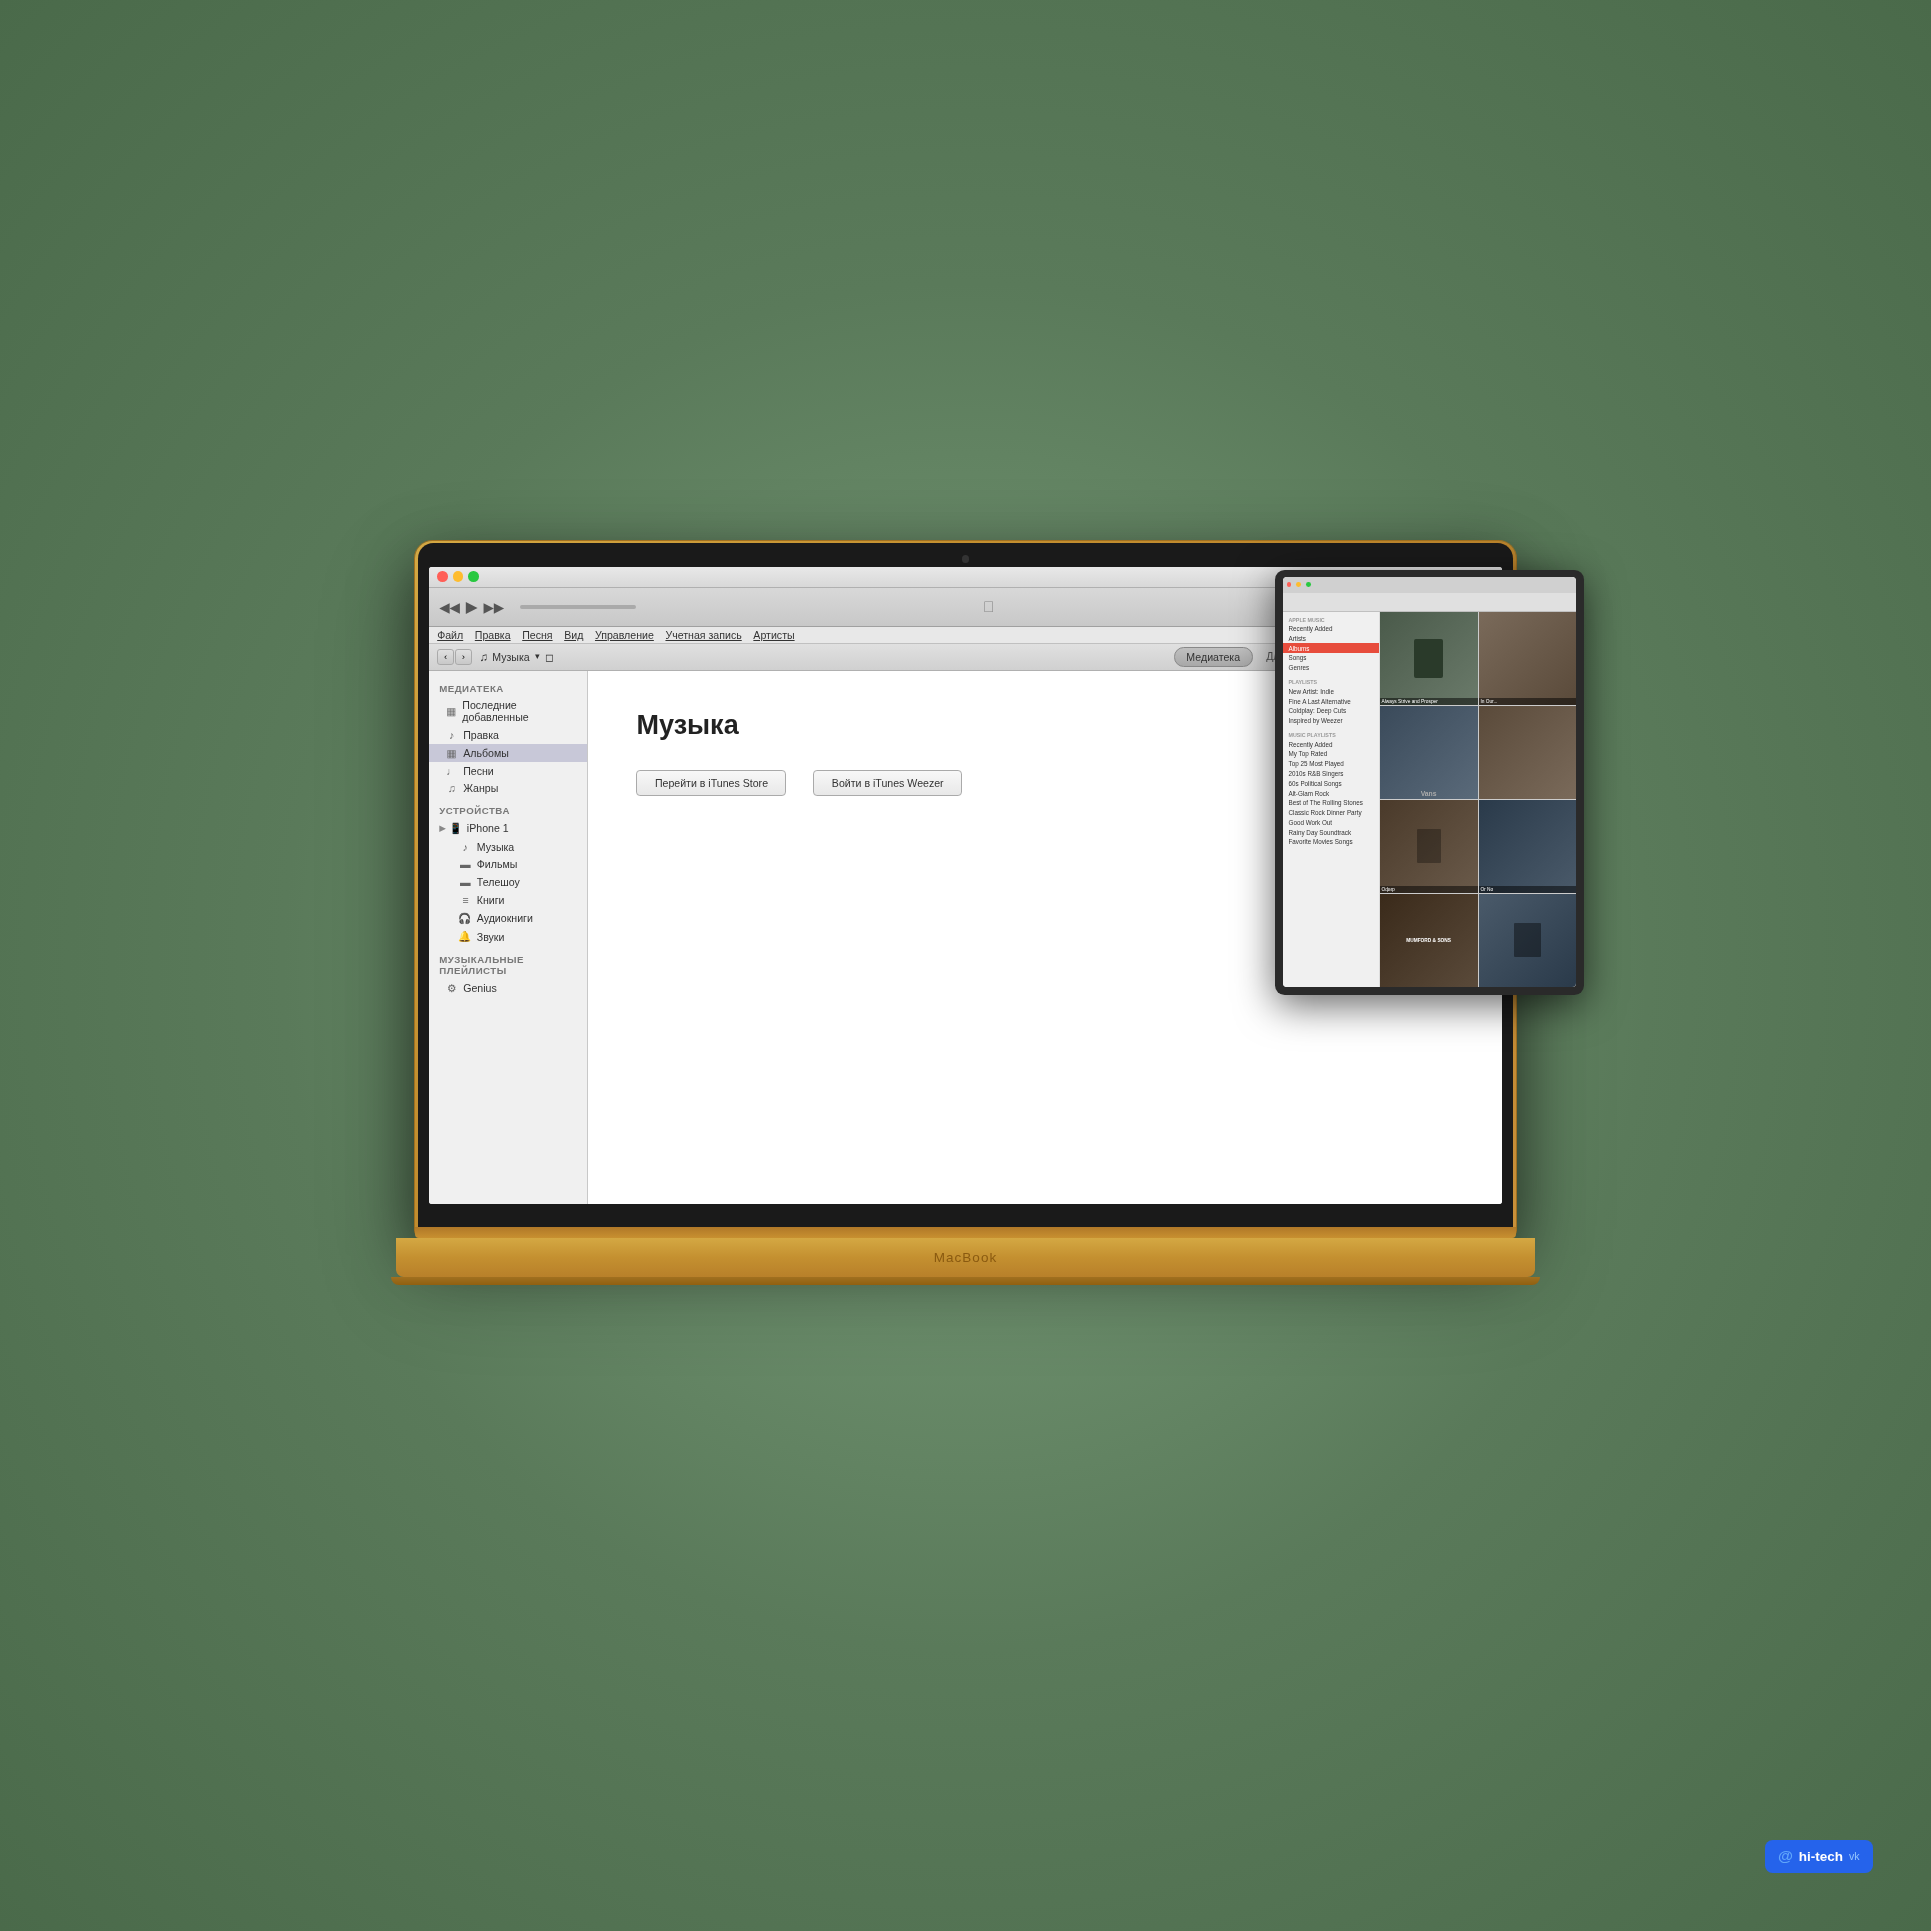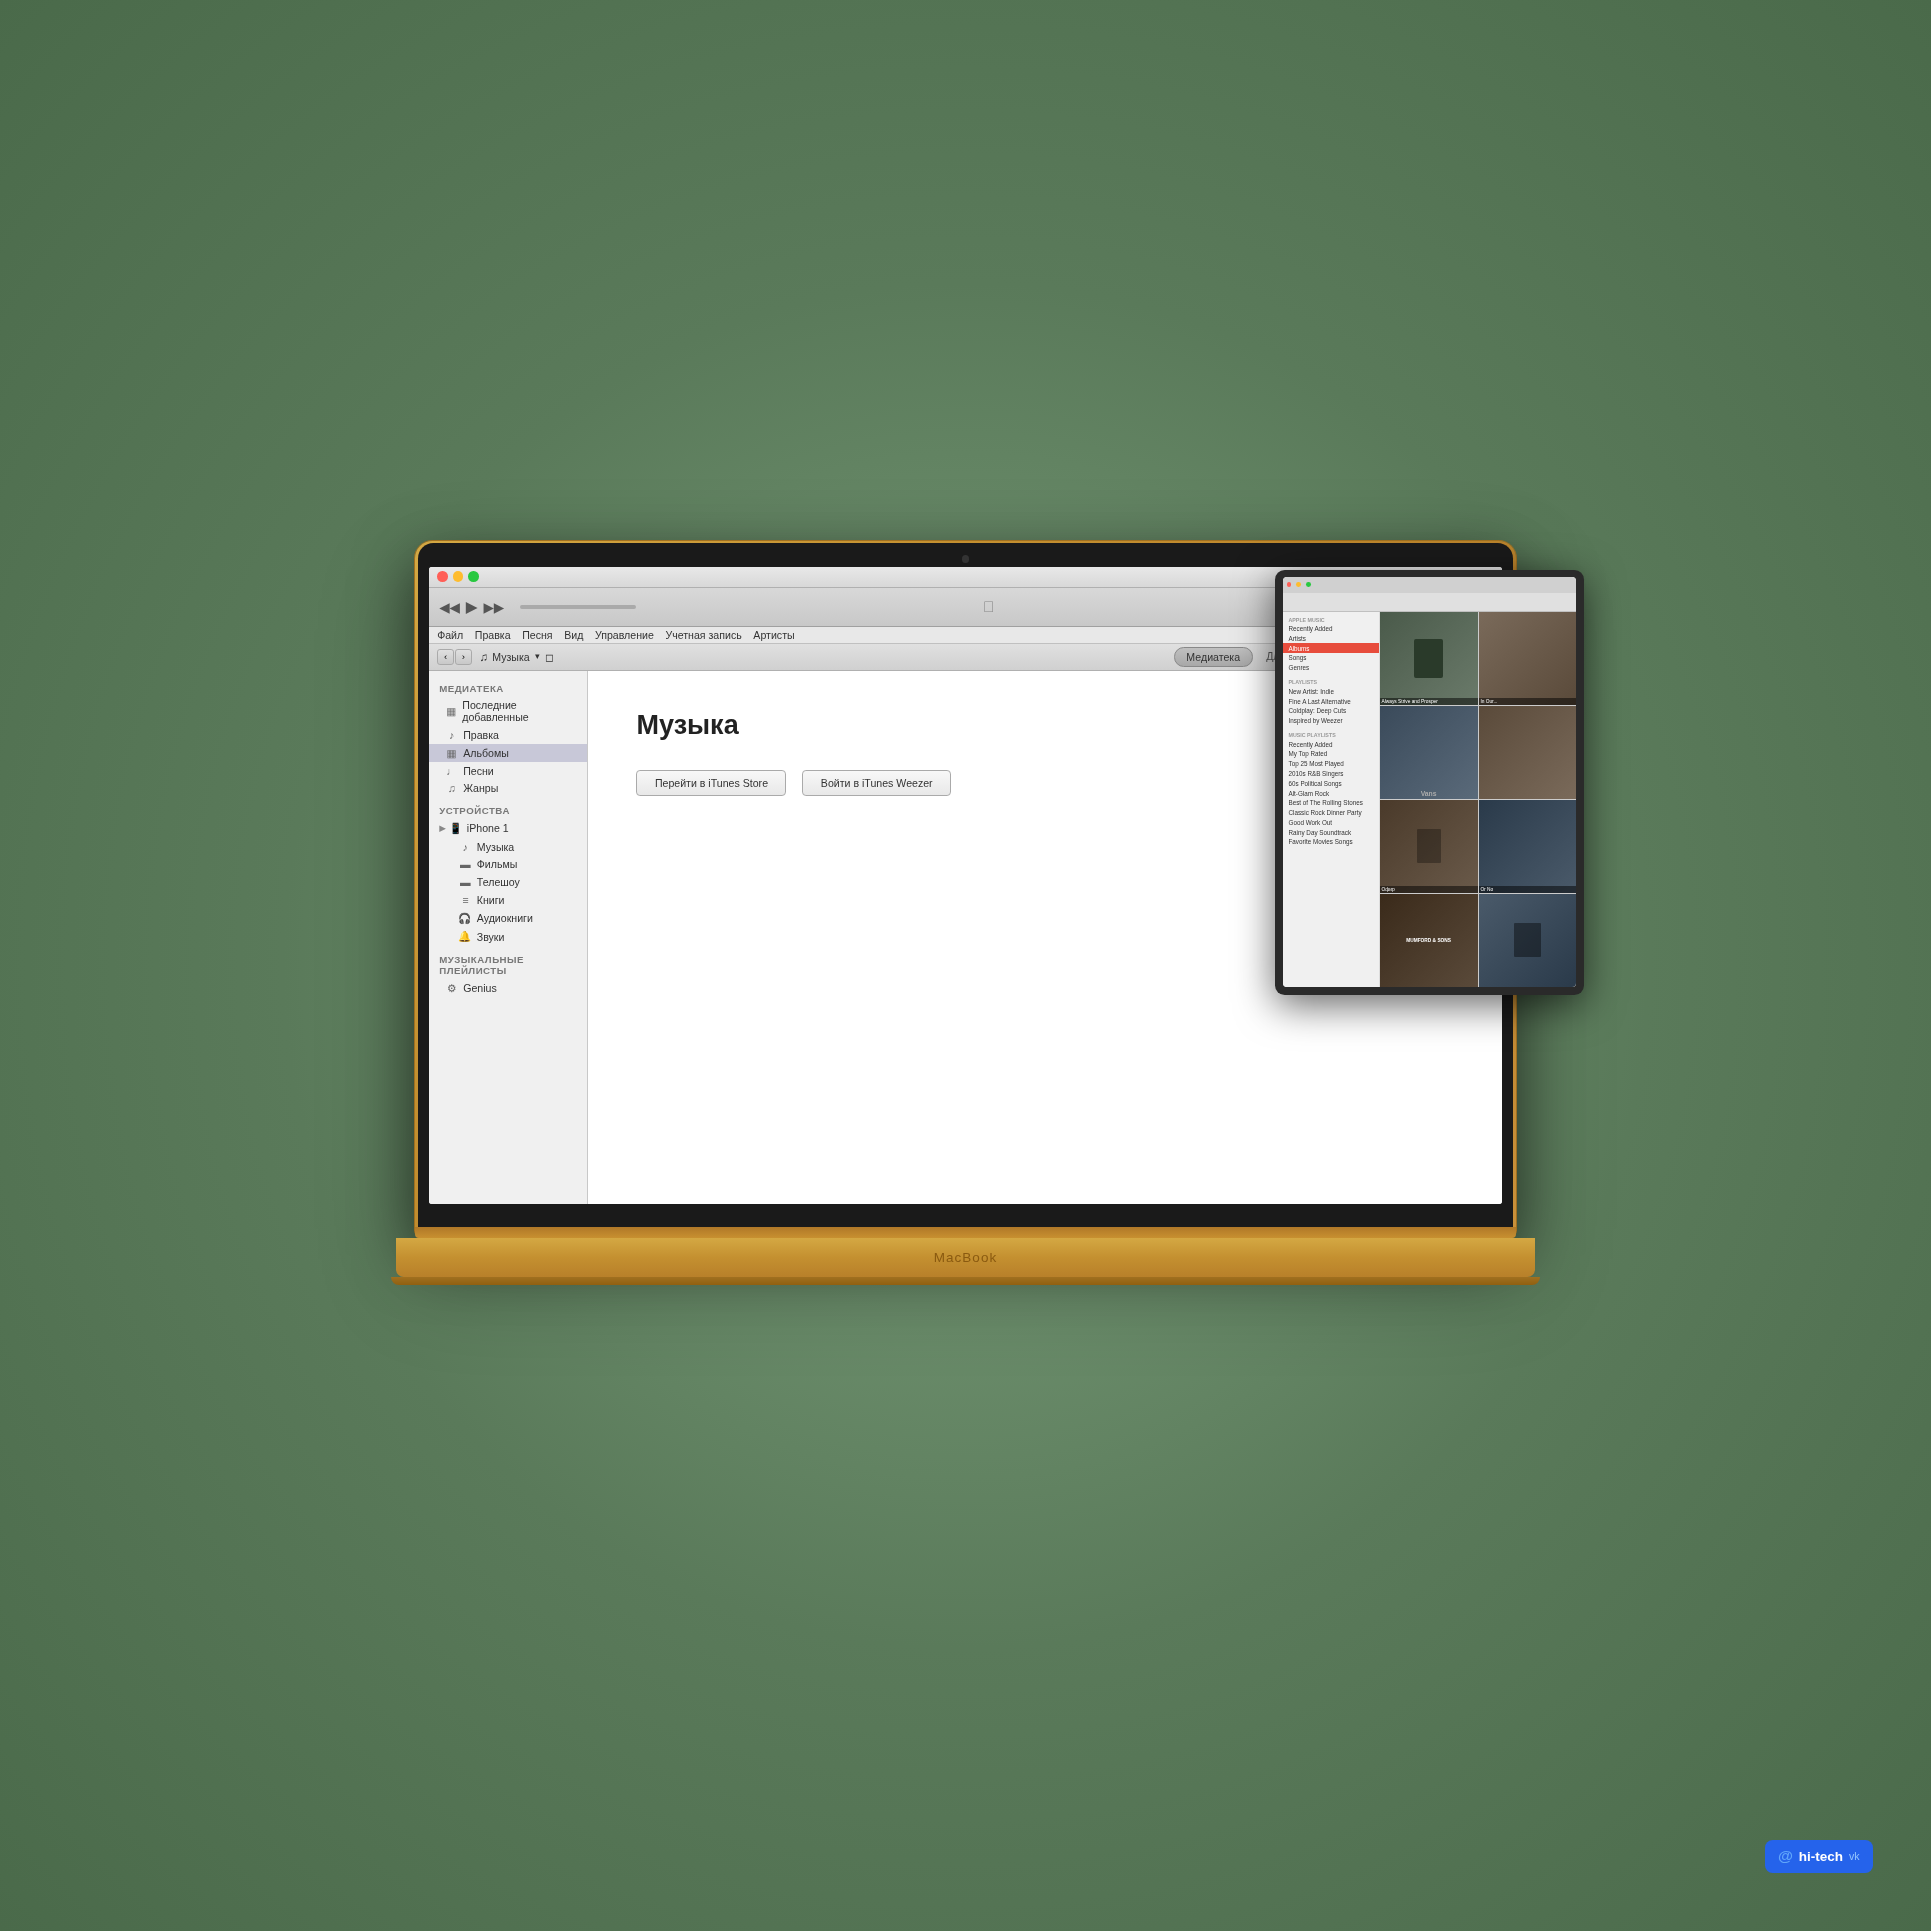--- a/index.html
+++ b/index.html
@@ -222,20 +222,21 @@
       padding: 0 7.7px;
       gap: 11.6px;
       font-size: 10.6px;
       color: #333;
       flex-shrink: 0;
     }
 
     .menu-item {
       cursor: pointer;
       white-space: nowrap;
+      text-decoration: underline;
     }
 
     .itunes-nav-bar {
       height: 27px;
       background: linear-gradient(to bottom, #e0e0e0, #d0d0d0);
       border-bottom: 1px solid #b0b0b0;
       display: flex;
       align-items: center;
       padding: 0 7.7px;
       gap: 3.9px;
@@ -367,21 +368,21 @@
     .music-description {
       font-size: 11.6px;
       color: #555;
       line-height: 1.6;
       max-width: 309px;
       margin-bottom: 29px;
     }
 
     .music-buttons {
       display: flex;
-      gap: 16px;
+      gap: 27px;
     }
 
     .music-btn {
       padding: 5.8px 17.4px;
       background: linear-gradient(to bottom, #f8f8f8, #e8e8e8);
       border: 1px solid #aaa;
       border-radius: 3.9px;
       font-size: 10.6px;
       color: #333;
       cursor: pointer;

